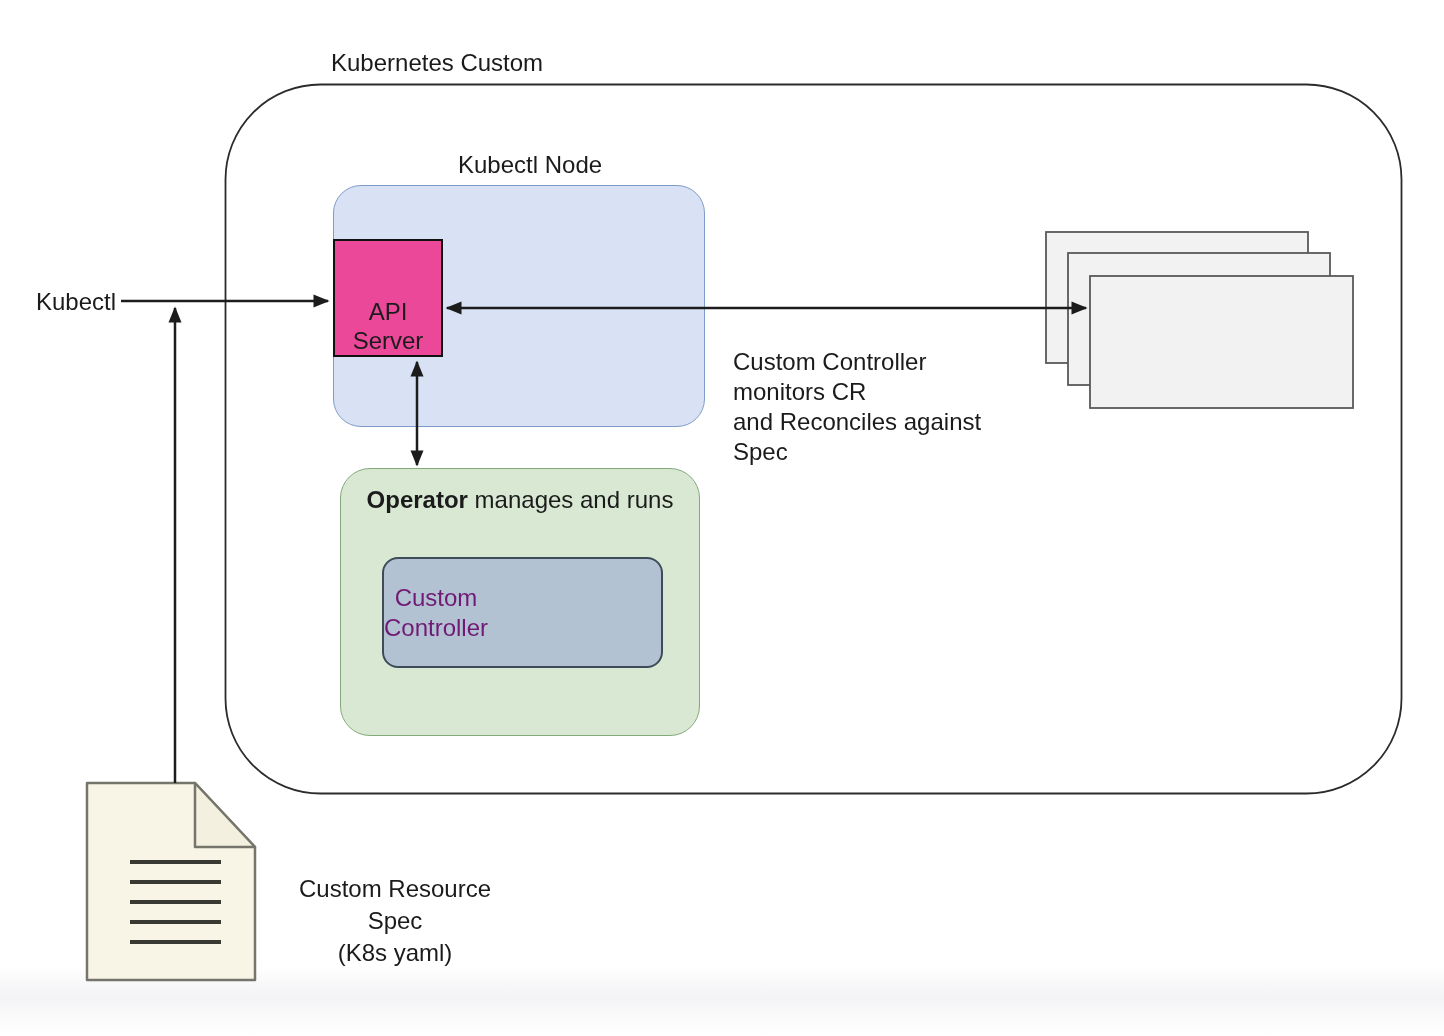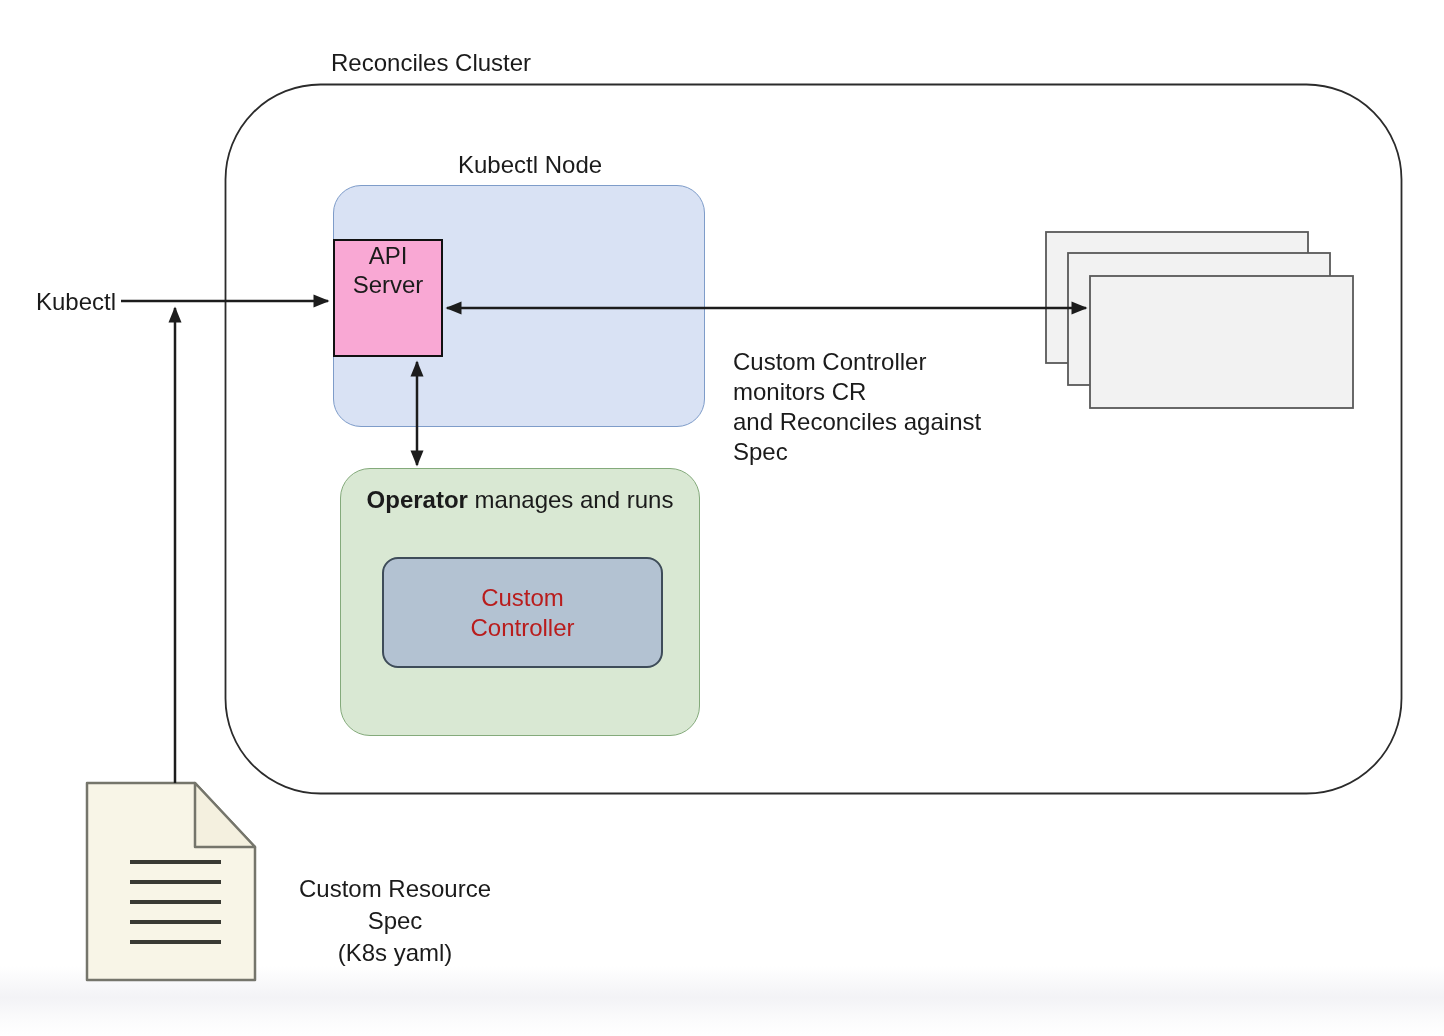--- a/index.html
+++ b/index.html
@@ -24,52 +24,52 @@
   .lbl-monitors{left:733px;top:347px;}
   .lbl-spec{left:288px;top:829px;width:214px;text-align:center;line-height:32px;margin-top:44px;}
   .box{position:absolute;box-sizing:border-box;}
   .box-master{
     left:333px;top:185px;width:372px;height:242px;border-radius:28px;
     background:var(--master-node-fill,#d9e2f4);
     border:1.5px solid var(--master-node-border,#7e9cc9);
   }
   .box-api{
     left:333px;top:239px;width:110px;height:118px;
-    background:#f9a8d4;border:2px solid #111111;
-    display:flex;align-items:flex-start;justify-content:center;text-align:center;
+    background:#ec4899;border:2px solid #111111;
+    display:flex;align-items:flex-end;justify-content:center;text-align:center;
     font-size:24px;line-height:29px;color:#1b1b1b;white-space:pre-line;
   }
   .box-operator{
     left:340px;top:468px;width:360px;height:268px;border-radius:30px;
     background:var(--operator-fill,#d9e8d3);
     border:1.5px solid var(--operator-border,#84aa7b);
     text-align:center;font-size:24px;line-height:30px;color:#1b1b1b;
     padding-top:16px;
   }
   .box-operator .bold{font-weight:bold;text-align:right;}
   .box-controller{
     left:382px;top:557px;width:281px;height:111px;border-radius:16px;
     background:var(--controller-fill,#b3c2d2);
     border:2px solid var(--controller-border,#3e4c59);
-    display:flex;align-items:center;justify-content:center;text-align:center;
-    font-size:24px;line-height:30px;color:#b91c1c;white-space:pre-line;
+    display:flex;align-items:center;justify-content:flex-start;text-align:center;
+    font-size:24px;line-height:30px;color:#701a75;white-space:pre-line;
   }
   .overlay{
     position:absolute;left:0;top:0;width:1444px;height:1036px;
     pointer-events:none;
   }
 </style>
 </head>
 <body>
 
 <div class="canvas">
 
   <div class="bottom-strip"></div>
 
-  <div class="lbl lbl-cluster-title">Reconciles Cluster</div>
+  <div class="lbl lbl-cluster-title">Kubernetes Custom</div>
 
   <div class="lbl lbl-master-node">Kubectl Node</div>
 
   <div class="lbl lbl-kubectl">Kubectl</div>
 
 
   <div class="lbl lbl-monitors">Custom Controller
 monitors CR
 and Reconciles against
 Spec</div>

